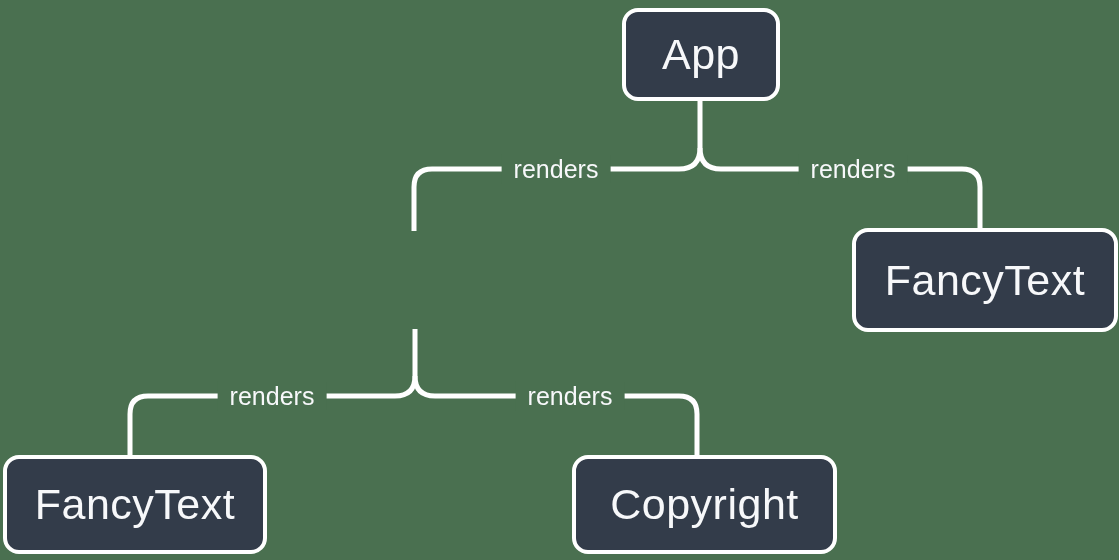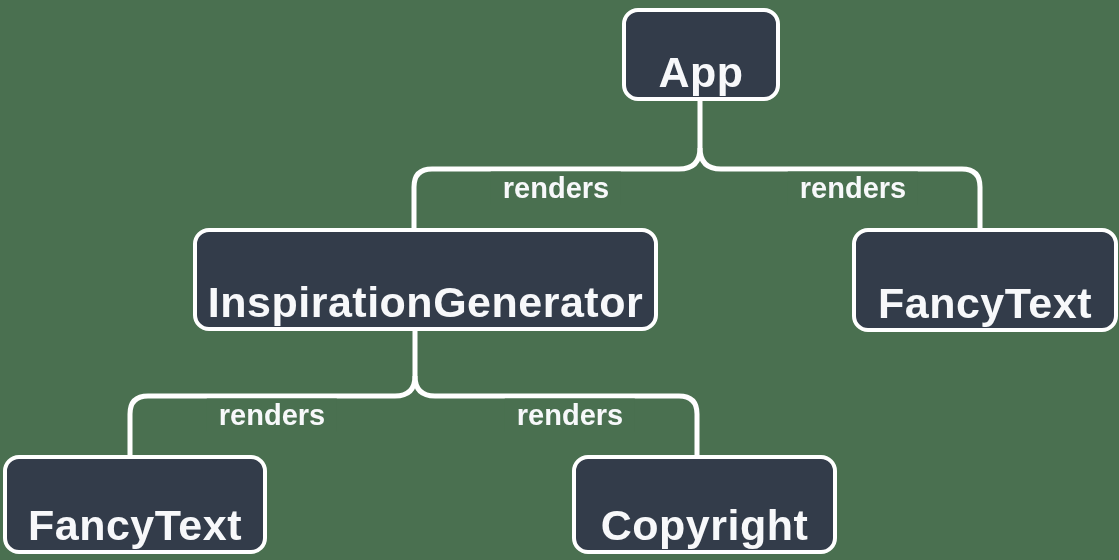--- a/index.html
+++ b/index.html
@@ -21,39 +21,38 @@
   .edges-svg path {
     fill: none;
     stroke: var(--edge-line, #FFFFFF);
     stroke-width: 5;
   }
   .edge-label {
     position: absolute;
     transform: translate(-50%, -50%);
     background: var(--background, #4A7050);
     color: var(--text, #F7F8FA);
-    font-size: 29px;
-    font-weight: 700;
+    font-size: 25px;
+    font-weight: 400;
     line-height: 1;
     padding: 2px 12px;
     white-space: nowrap;
-    margin-top: 19px;
   }
   .node {
     position: absolute;
     box-sizing: border-box;
     background: var(--node-fill, #333C4A);
     border: 4px solid var(--node-border, #FFFFFF);
     border-radius: 16px;
     display: flex;
-    align-items: flex-end;
+    align-items: center;
     justify-content: center;
     color: var(--text, #F7F8FA);
     font-size: 43px;
-    font-weight: 700;
+    font-weight: 400;
     letter-spacing: 0.5px;
     white-space: nowrap;
   }
 </style>
 </head>
 <body>
 
 <div class="canvas">
 
   <svg class="edges-svg" viewBox="0 0 1119 560" xmlns="http://www.w3.org/2000/svg">
@@ -65,23 +64,20 @@
 
   <span class="edge-label" style="left: 556px; top: 169px;">renders</span>
   <span class="edge-label" style="left: 853px; top: 169px;">renders</span>
   <span class="edge-label" style="left: 272px; top: 396px;">renders</span>
   <span class="edge-label" style="left: 570px; top: 396px;">renders</span>
 
   <div class="node" style="left: 622px; top: 8px; width: 158px; height: 93px;">
     <span>App</span>
   </div>
 
-  <div class="node" style="left: 193px; top: 228px; width: 465px; height: 103px;">
-    <span>InspirationGenerator</span>
-  </div>
 
   <div class="node" style="left: 852px; top: 228px; width: 266px; height: 104px;">
     <span>FancyText</span>
   </div>
 
   <div class="node" style="left: 3px; top: 455px; width: 264px; height: 99px;">
     <span>FancyText</span>
   </div>
 
   <div class="node" style="left: 572px; top: 455px; width: 265px; height: 99px;">

